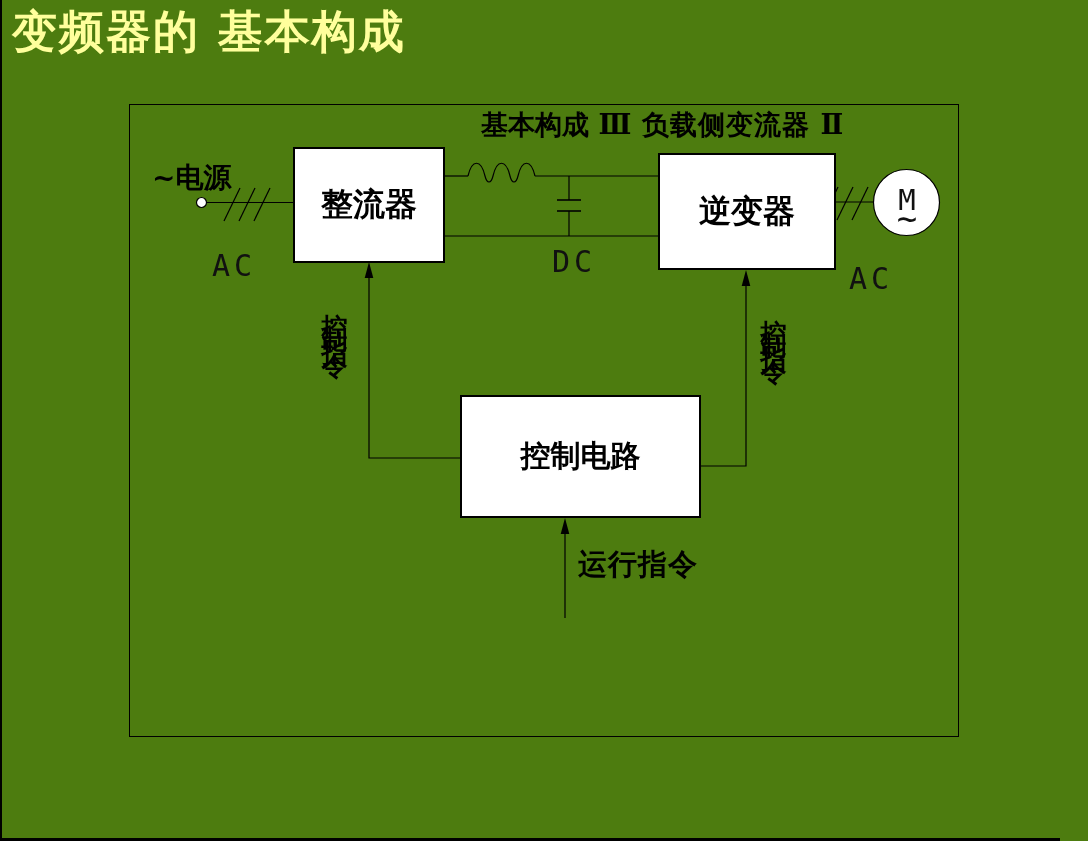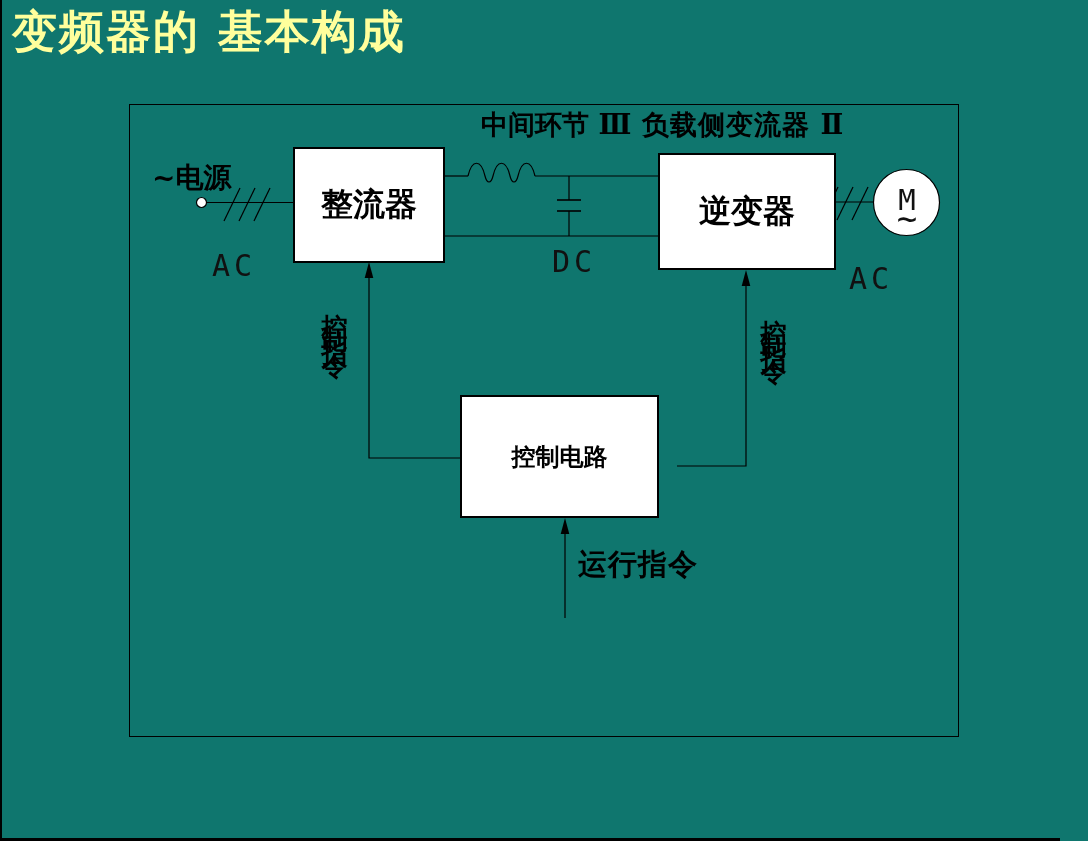--- a/index.html
+++ b/index.html
@@ -1,32 +1,32 @@
 <!DOCTYPE html>
 <html><head>
 <meta charset="utf-8">
 <style>
   html,body{margin:0;padding:0;background:#fff;}
-  .page{position:relative;width:1088px;height:841px;background:#0f766e;overflow:hidden;
+  .page{position:relative;width:1088px;height:841px;background:#4d7c0f;overflow:hidden;
         font-family:"DejaVu Serif",serif;color:#000;}
   *{box-sizing:border-box;}
   .edge-left{position:absolute;left:0;top:0;width:2px;height:841px;background:#000;}
   .edge-bottom{position:absolute;left:0;top:838px;width:1060px;height:3px;background:#000;}
   .title{position:absolute;left:12px;top:4px;margin:0;font-weight:bold;font-size:45px;
          letter-spacing:2px;color:#FFFF9C;line-height:1.25;white-space:pre;}
   .frame{position:absolute;left:129px;top:104px;width:830px;height:633px;border:1px solid #000;}
   .sec{position:absolute;font-weight:bold;font-size:27px;line-height:1;white-space:pre;}
   .sec.net{left:300px;top:111px;}
   .sec.mid{left:481px;top:111px;}
   .sec.load{left:642px;top:111px;letter-spacing:1px;}
   .box{position:absolute;border:2px solid #000;background:#fff;display:flex;
        align-items:center;justify-content:center;font-weight:bold;}
   .box.rectifier{left:293px;top:147px;width:152px;height:116px;font-size:32px;}
   .box.inverter{left:658px;top:153px;width:178px;height:117px;font-size:32px;}
-  .box.control{left:460px;top:395px;width:199px;height:123px;font-size:24px;}
+  .box.control{left:460px;top:395px;width:241px;height:123px;font-size:30px;}
   .power{position:absolute;left:152px;top:164px;font-weight:bold;font-size:28px;line-height:1;}
   .plotter{position:absolute;font-family:"DejaVu Sans Mono",monospace;font-size:30px;
            line-height:1;letter-spacing:4px;color:#111;margin-left:12px;}
   .plotter.acl{left:200px;top:251px;}
   .plotter.dc{left:540px;top:247px;}
   .plotter.acr{left:837px;top:264px;}
   .vtext{position:absolute;writing-mode:vertical-rl;text-orientation:upright;
          font-weight:bold;font-size:26px;letter-spacing:13px;line-height:1;}
   .vtext.left{left:322px;top:293px;}
   .vtext.right{left:761px;top:299px;}
@@ -84,21 +84,21 @@
 
     <polyline points="460,458 369,458 369,277"></polyline>
     <polygon points="369,262 364.7,278 373.3,278"></polygon>
     <polyline points="677,466 746,466 746,285"></polyline>
     <polygon points="746,270 741.7,286 750.3,286"></polygon>
 
     <line x1="565" y1="618" x2="565" y2="533"></line>
     <polygon points="565,518 560.7,534 569.3,534"></polygon>
   </svg>
 
-  <div class="sec mid">中间环节 Ⅲ</div>
+  <div class="sec mid">基本构成 Ⅲ</div>
   <div class="sec load">负载侧变流器 Ⅱ</div>
 
   <div class="box rectifier">
     <span>整流器</span>
   </div>
   <div class="box inverter">
     <span>逆变器</span>
   </div>
   <div class="box control">
     <span>控制电路</span>

